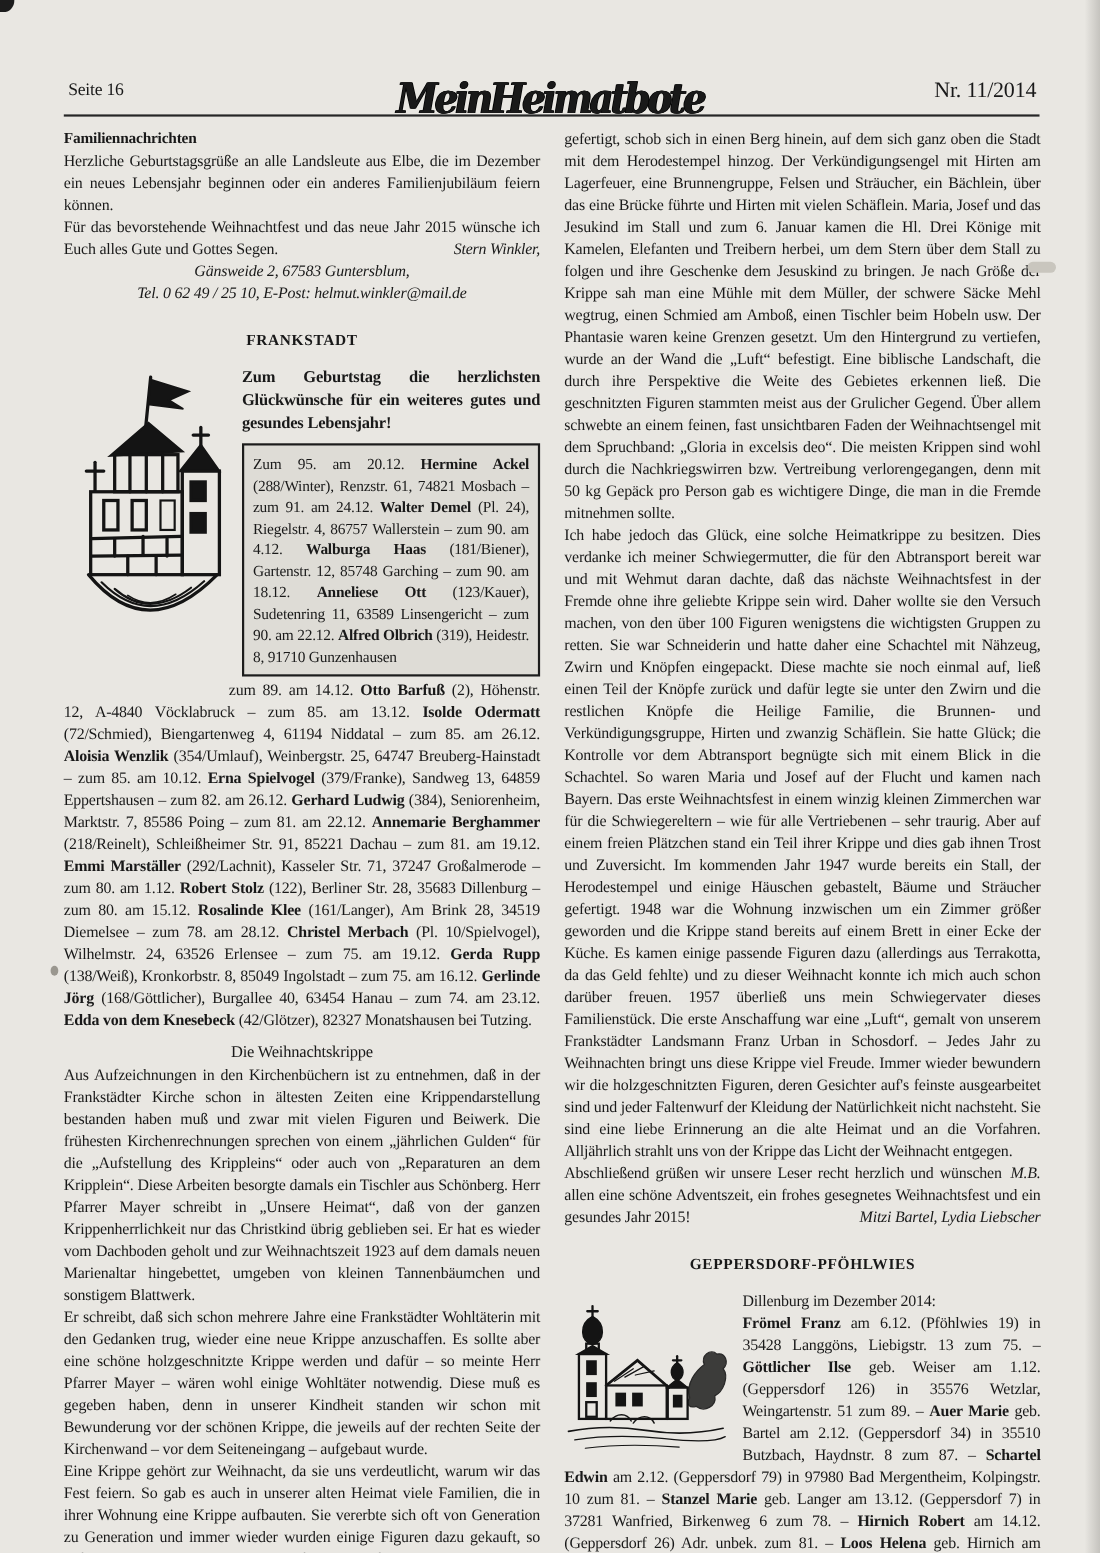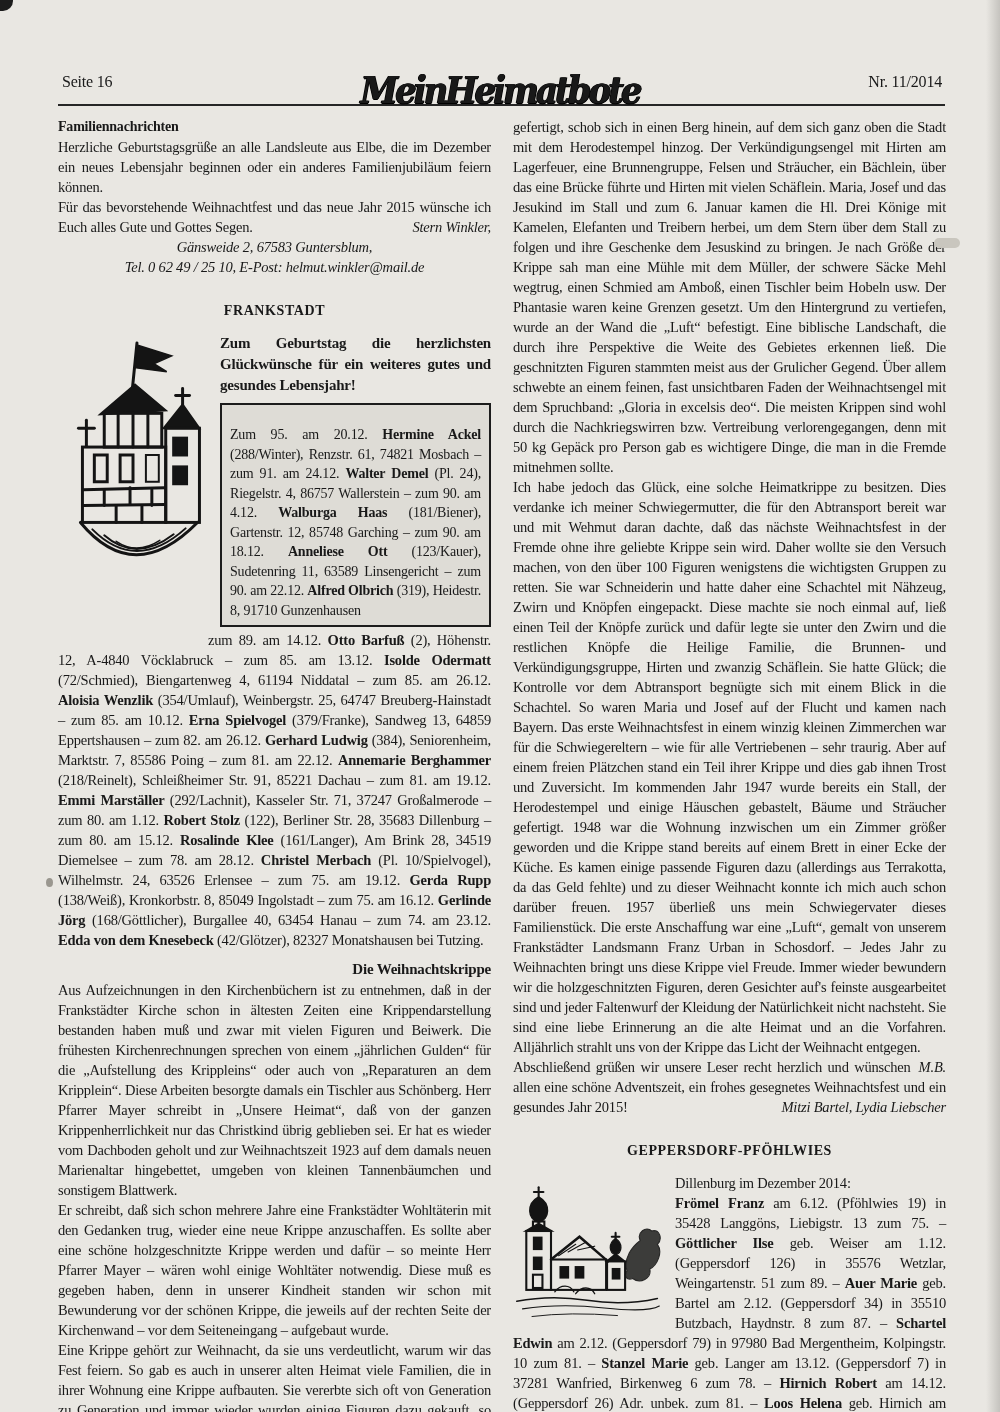--- a/index.html
+++ b/index.html
@@ -13,21 +13,21 @@
   .scan-edge{position:absolute;top:0;right:0;width:14px;height:1412px;
     background:linear-gradient(to right,rgba(0,0,0,0) 0%,rgba(90,88,84,.25) 100%);}
   .speck-tl{position:absolute;top:0;left:0;width:13px;height:11px;background:#1c1c1c;
     border-bottom-right-radius:10px;}
   .speck-a{position:absolute;left:46px;top:878px;width:7px;height:9px;background:#9a978f;border-radius:50%;}
   .speck-b{position:absolute;left:934px;top:238px;width:26px;height:10px;background:#c9c6be;border-radius:5px;}
 
   
   .masthead-row{position:relative;height:104px;padding:0 55px 0 60px;}
   .page-label{position:absolute;left:62px;bottom:12px;font-size:16px;}
-  .issue-label{position:absolute;right:58px;bottom:12px;font-size:16px;}
+  .issue-label{position:absolute;right:58px;bottom:12px;font-size:20px;}
   .masthead{
     position:absolute;left:0;right:0;bottom:4px;text-align:center;
     font-family:"DejaVu Serif",serif;font-weight:bold;font-style:italic;
     font-size:34px;letter-spacing:-3px;
     text-shadow:0.7px 0 #000,-0.7px 0 #000,0 0.5px #000;
     transform:scaleY(1.12);
   }
   .head-rule{border-top:2.5px solid #262626;margin:0 55px 0 58px;}
 
   
@@ -36,25 +36,25 @@
   p{margin:0;text-align:justify;}
   b{letter-spacing:-0.2px;}
   .h-small{font-weight:bold;font-size:14px;margin:0;text-align:left;}
   .h-town{font-weight:bold;font-size:14px;text-align:center;margin:24px 0 12px;letter-spacing:.6px;}
   .sig-line{display:block;text-align:center;font-style:italic;}
   .fl-sig{float:right;font-style:italic;padding-left:8px;}
 
   
   .fs-img{float:left;width:152px;height:238px;margin:2px 10px 2px 0;}
   .bold-intro{font-weight:bold;font-size:15px;line-height:21px;}
-  .graybox{display:flow-root;margin-top:7px;padding:20px 8px 5px;
+  .graybox{display:flow-root;margin-top:7px;padding:8px 8px 5px;
     border:2px solid #1c1c1c;background:#dedcd6;}
   .graybox p{font-size:14px;line-height:19.5px;}
   .continuation{clear:both;text-indent:150px;margin-top:3px;}
-  .kr-head{font-weight:bold;font-size:15px;margin:9px 0 1px;text-align:right;}
+  .kr-head{font-weight:normal;font-size:15px;margin:9px 0 1px;text-align:center;}
 
   
   .gd-img{float:left;width:152px;height:148px;margin:3px 10px 0 0;}
   .gd-intro{text-align:left;}
 </style>
 </head>
 <body>
 
 <div class="scan-edge"></div>
 <div class="speck-tl"></div>

